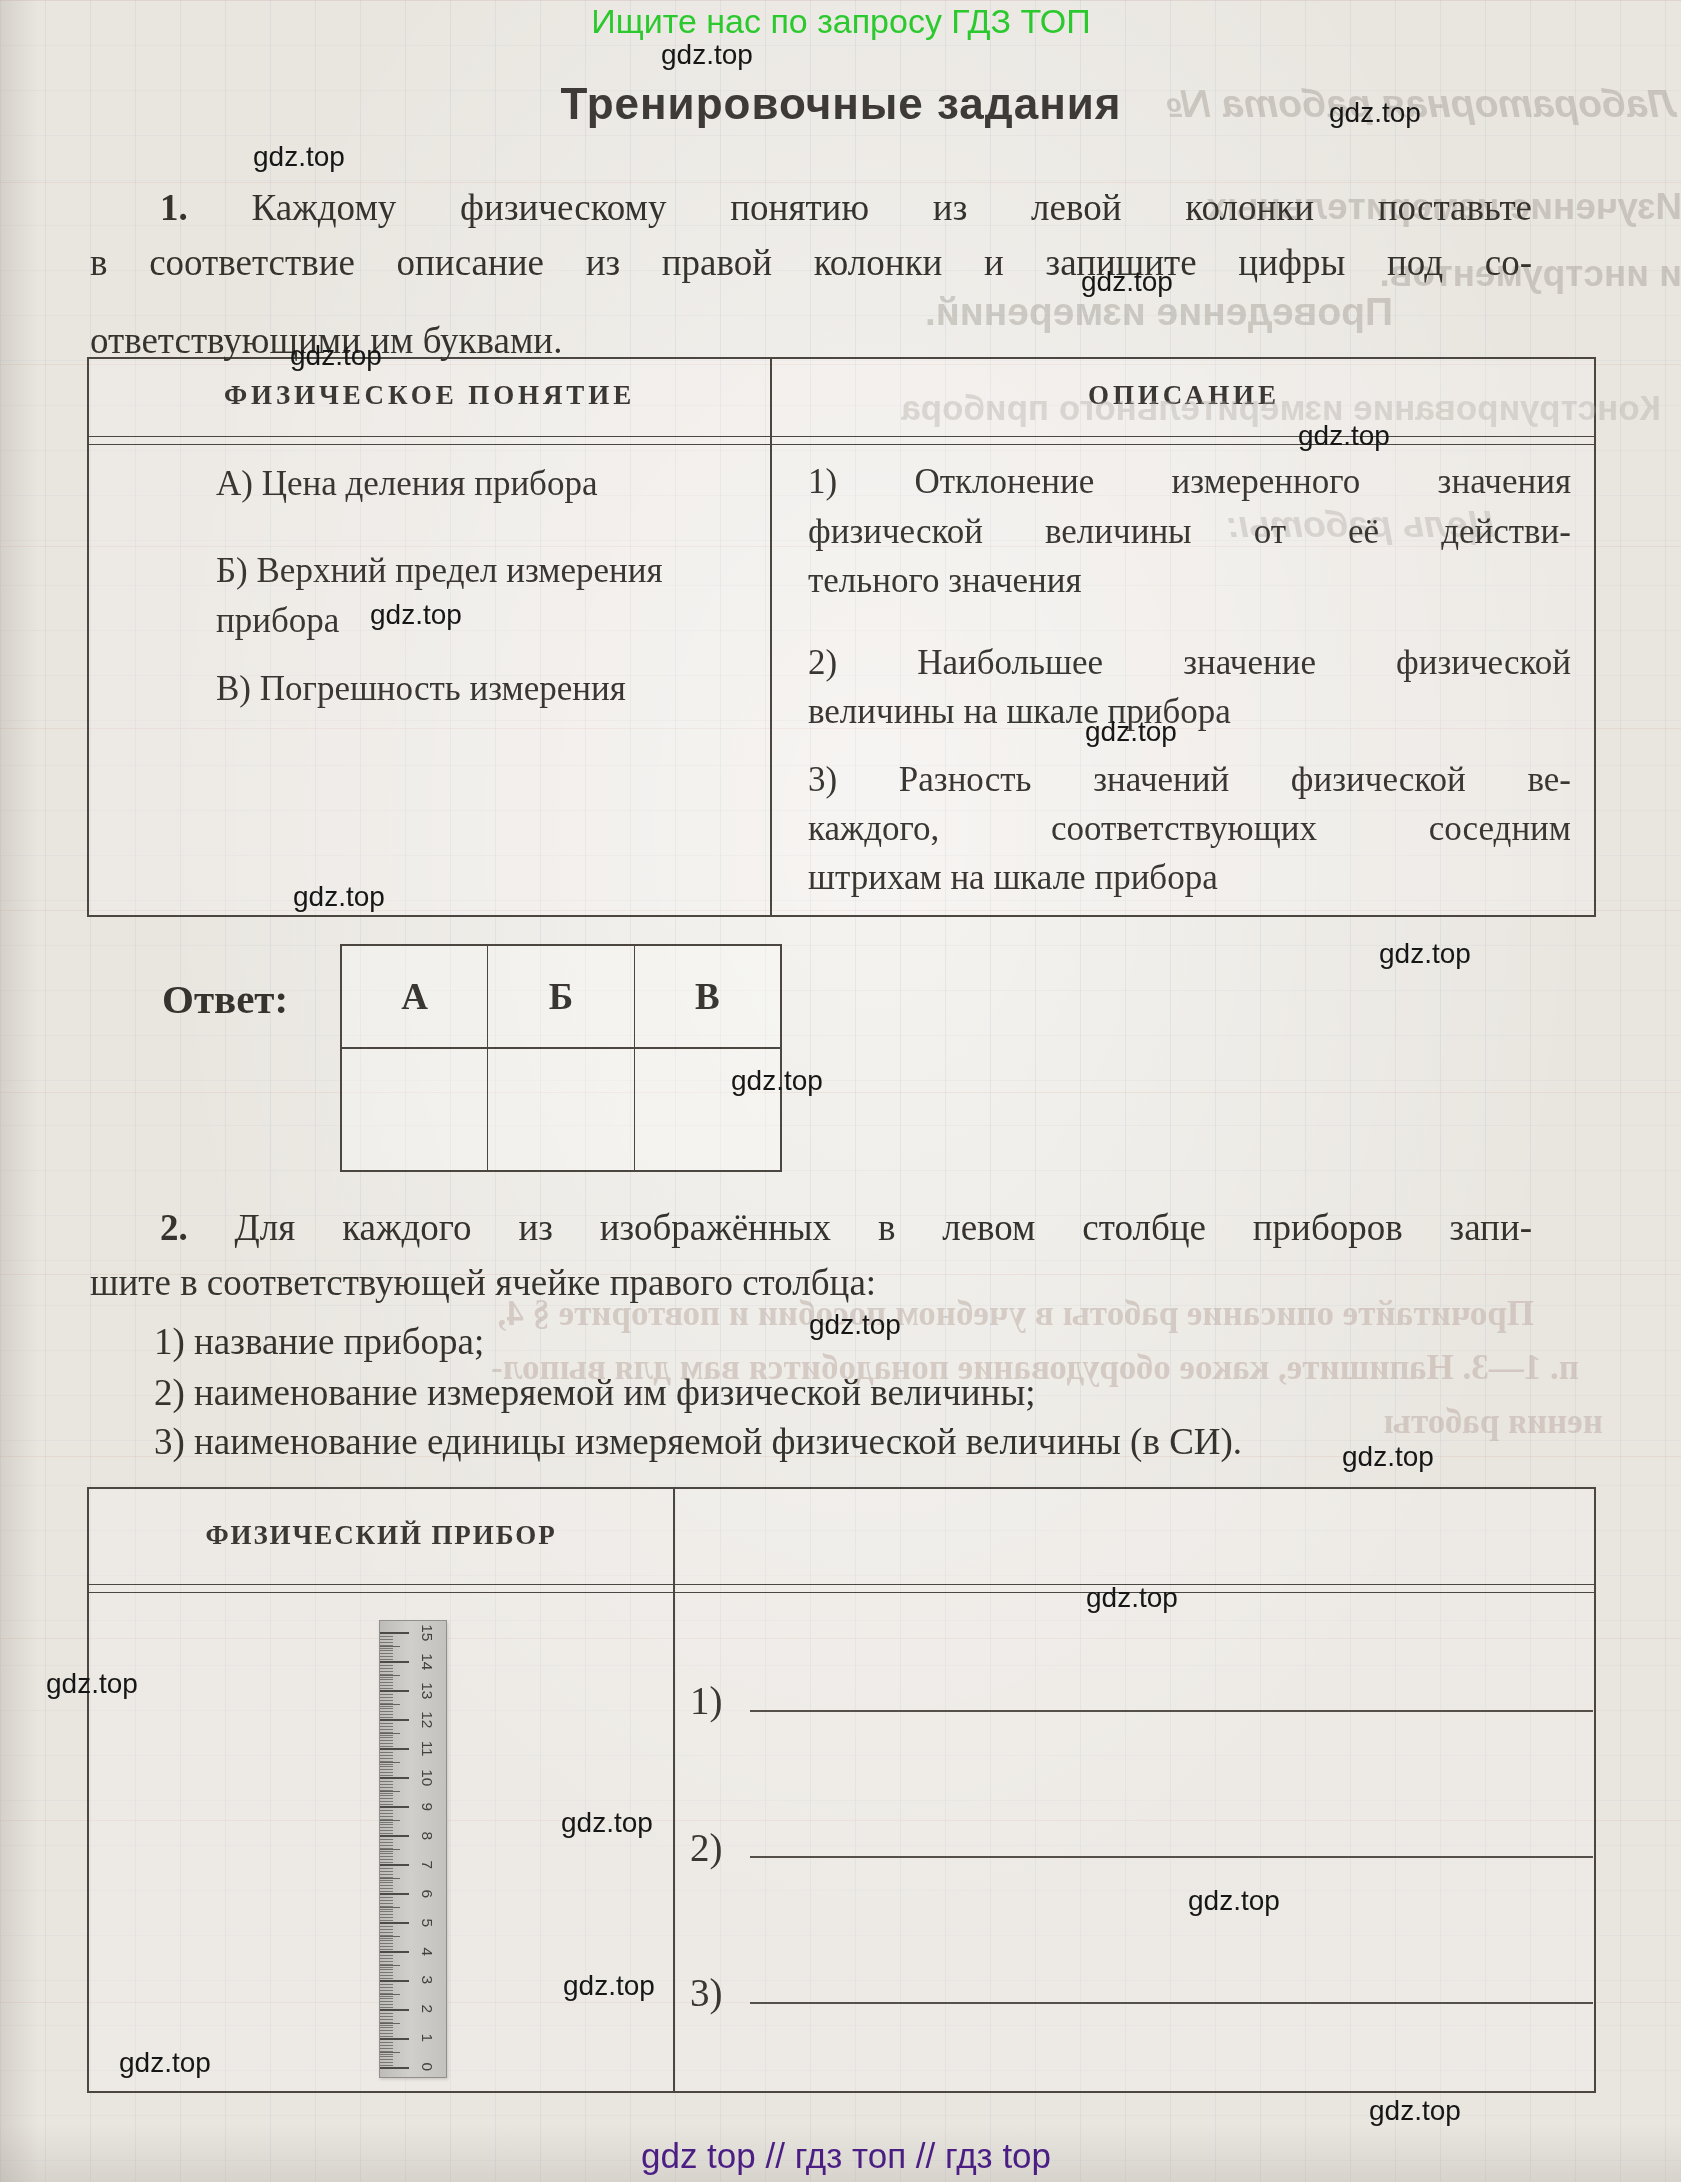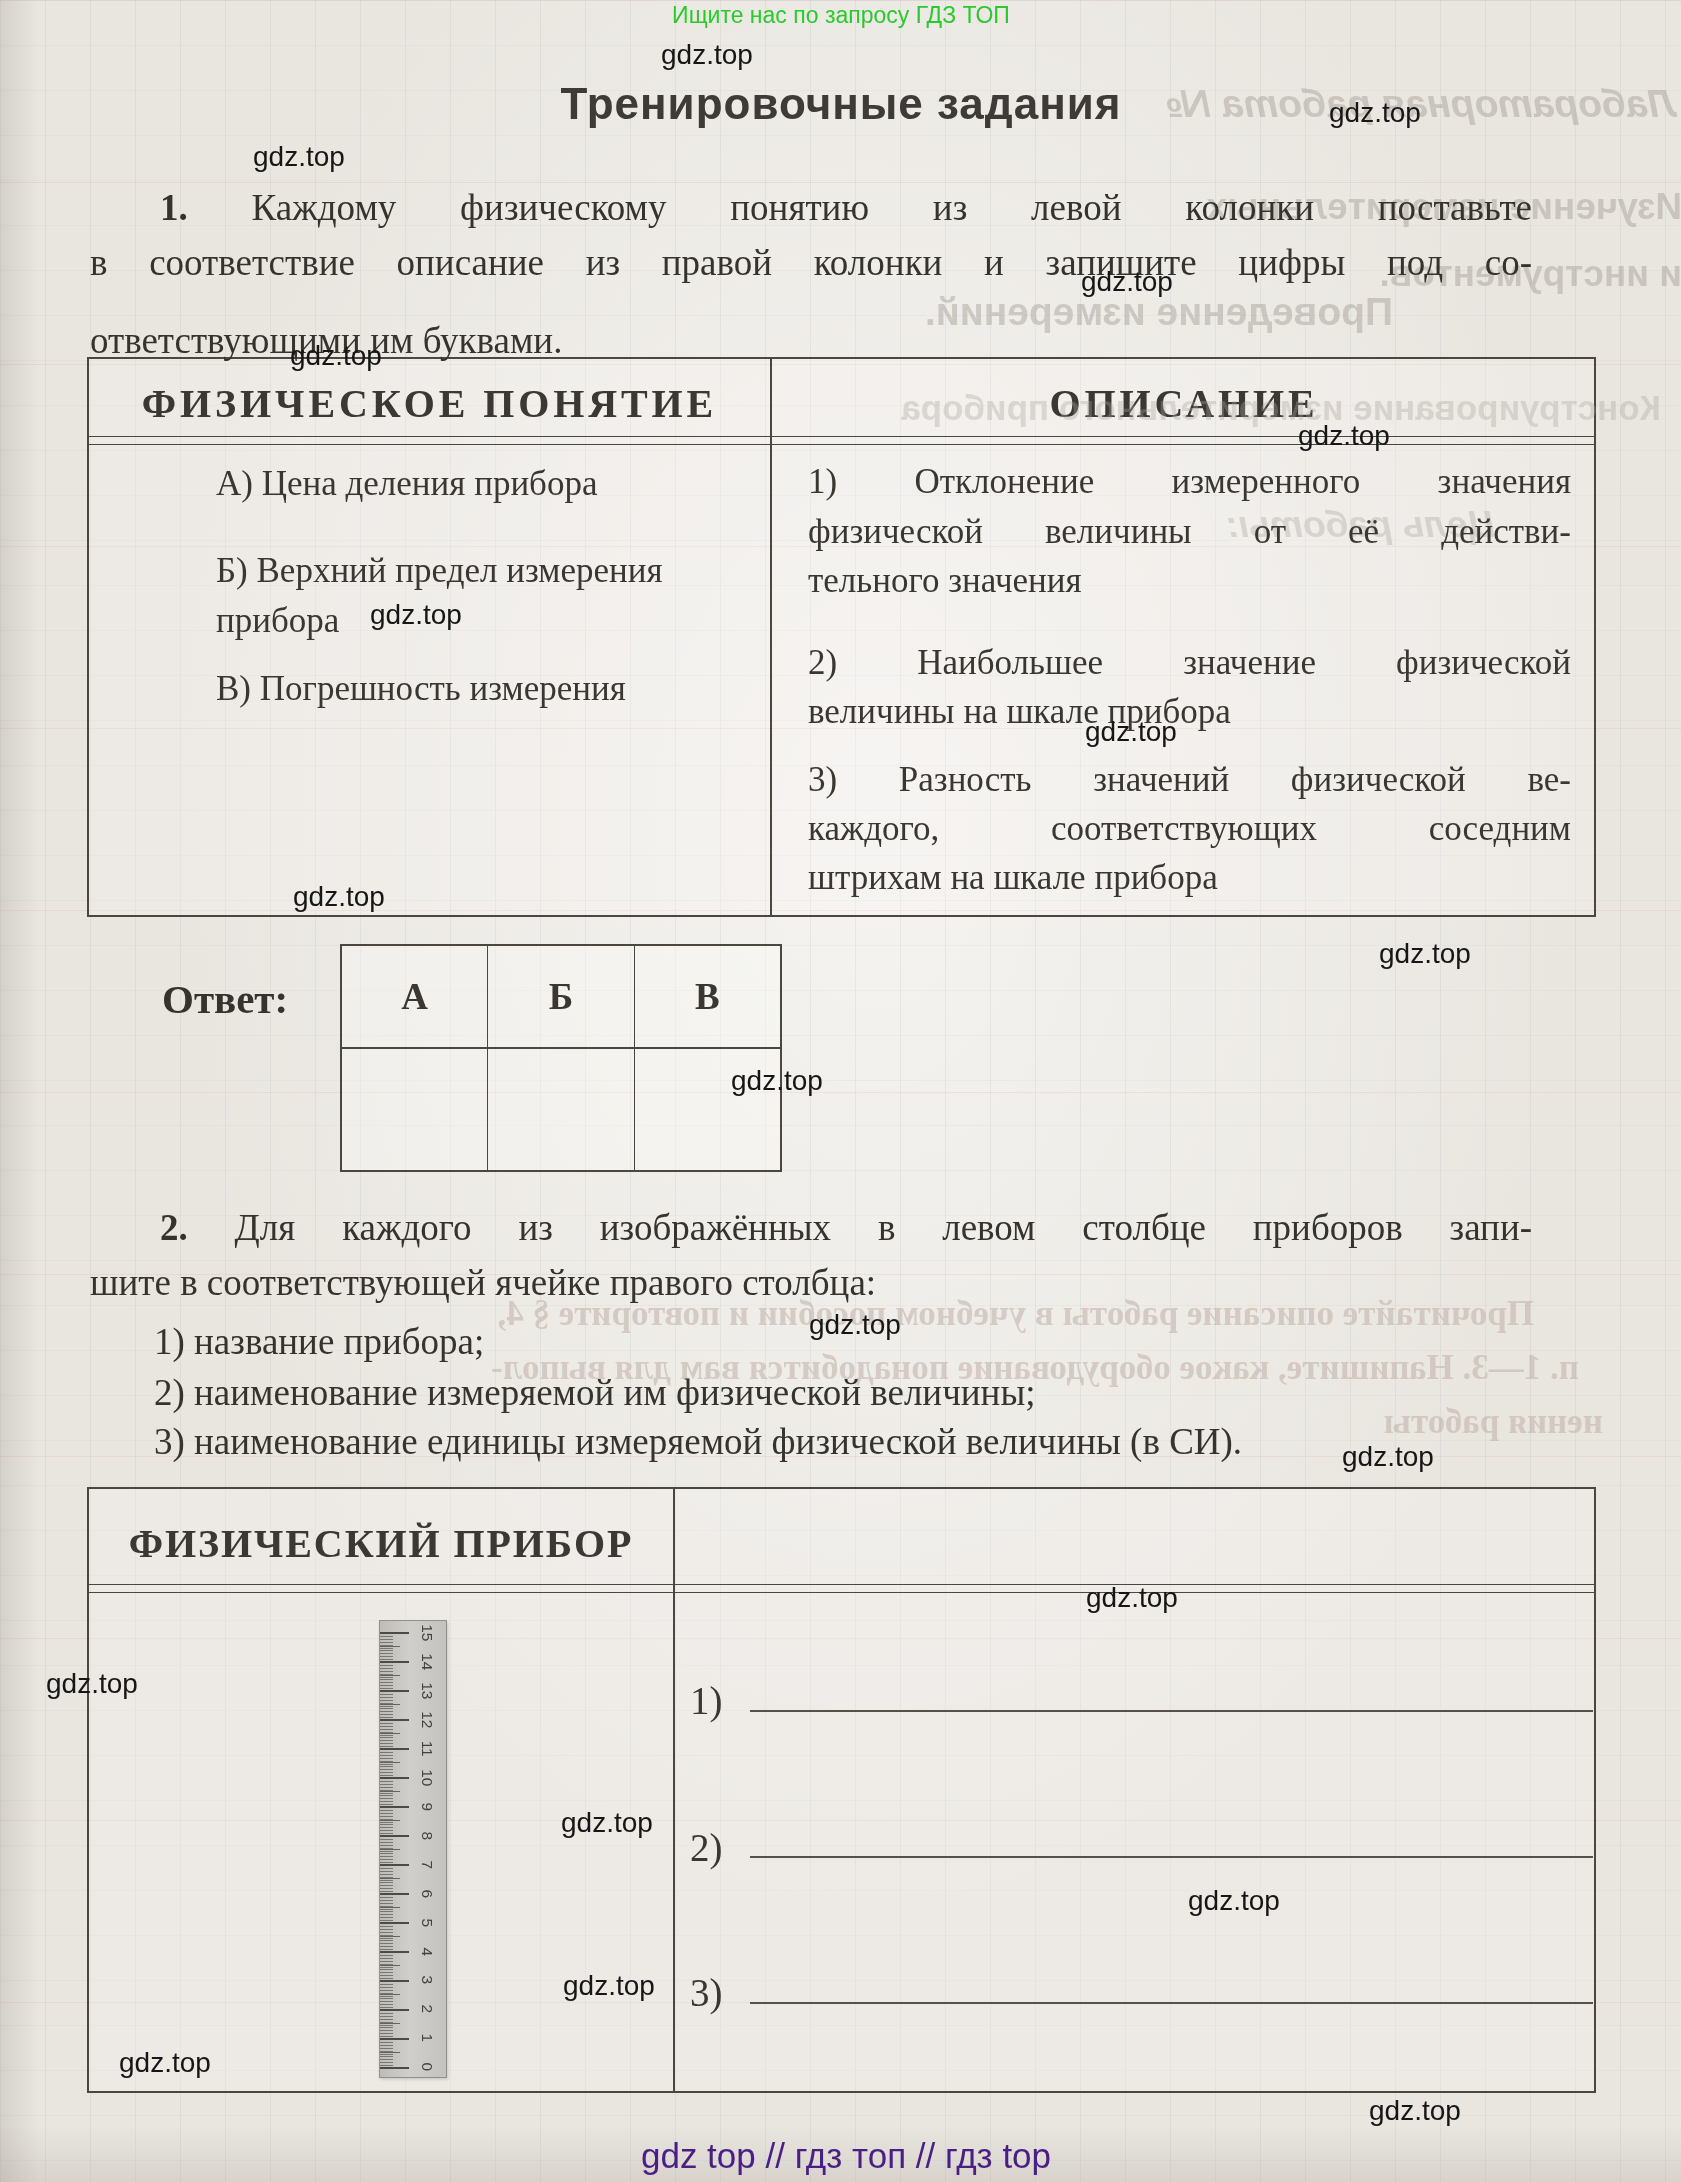--- a/index.html
+++ b/index.html
@@ -15,34 +15,34 @@
   
   #page::before{
     content:"";position:absolute;inset:0;z-index:1;pointer-events:none;
     background:
       repeating-linear-gradient(to right, rgba(140,160,185,.14) 0 1px, transparent 1px 45px),
       repeating-linear-gradient(to bottom, rgba(140,160,185,.08) 0 1px, transparent 1px 45px),
       repeating-linear-gradient(to bottom, rgba(205,135,120,.14) 0 1px, transparent 1px 182px);
   }
   .abs{position:absolute;}
   .promo{left:0;right:0;top:1.9px;text-align:center;z-index:6;
-    font-family:"Liberation Sans",sans-serif;font-size:23px;color:#2bc92e;font-weight:500;}
+    font-family:"Liberation Sans",sans-serif;font-size:34px;color:#2bc92e;font-weight:500;}
   .title{left:0;right:0;top:79px;text-align:center;z-index:4;
     font-family:"Liberation Sans",sans-serif;font-size:44px;font-weight:bold;color:#3d3a37;letter-spacing:1px;}
   .wm{z-index:7;font-family:"Liberation Sans",sans-serif;font-size:28px;color:#161616;font-weight:500;white-space:nowrap;}
   .bleed{z-index:0;transform:scaleX(-1);white-space:nowrap;opacity:.5;
     font-family:"Liberation Sans",sans-serif;font-weight:bold;color:#aaa49d;filter:blur(0.6px);}
   .bleed.serif{font-family:"Liberation Serif",serif;color:#c0b0a8;opacity:.55;}
   .para{z-index:3;font-size:37px;line-height:42px;}
   .jl{text-align:justify;text-align-last:justify;}
   .num{font-weight:bold;}
   .box{z-index:2;border:2.9px solid #4b463f;background:rgba(250,249,246,.25);}
   .vdiv{position:absolute;top:0;bottom:0;width:1.9px;background:#4b463f;}
   .dline{position:absolute;left:0;right:0;height:6.8px;border-top:1.9px solid #4b463f;border-bottom:1.9px solid #4b463f;}
-  .th{position:absolute;text-align:center;font-weight:bold;font-size:40px;letter-spacing:3.9px;color:#3b3733;}
+  .th{position:absolute;text-align:center;font-weight:bold;font-size:27px;letter-spacing:3.9px;color:#3b3733;}
   .tl{position:absolute;font-size:35px;line-height:42px;color:#3a3631;white-space:nowrap;}
   .tlj{white-space:normal;text-align:justify;text-align-last:justify;}
   .ans-table{display:flex;flex-direction:column;}
   .ans-row{display:flex;flex:0 0 101px;}
   .ans-row.body{flex:1 1 auto;border-top:2.9px solid #4b463f;}
   .ans-cell{flex:1 1 0;display:flex;align-items:center;justify-content:center;
     font-size:37px;font-weight:600;color:#3a3631;}
   .ans-cell + .ans-cell{border-left:1.9px solid #4b463f;}
   .ruler{background:linear-gradient(to right,#bdbcb9,#d0cfcc 45%,#c3c2bf);
     border:1px solid #92908c;box-shadow:1px 1.9px 2.9px rgba(90,85,75,.25);}

